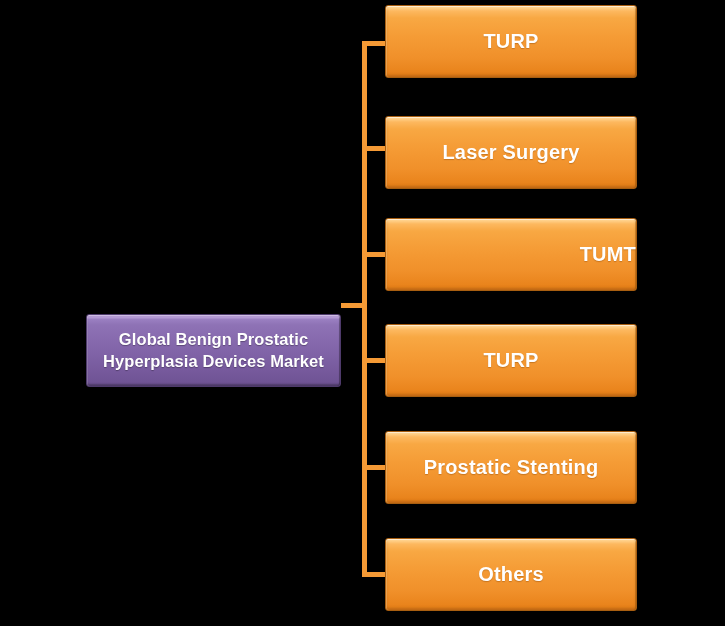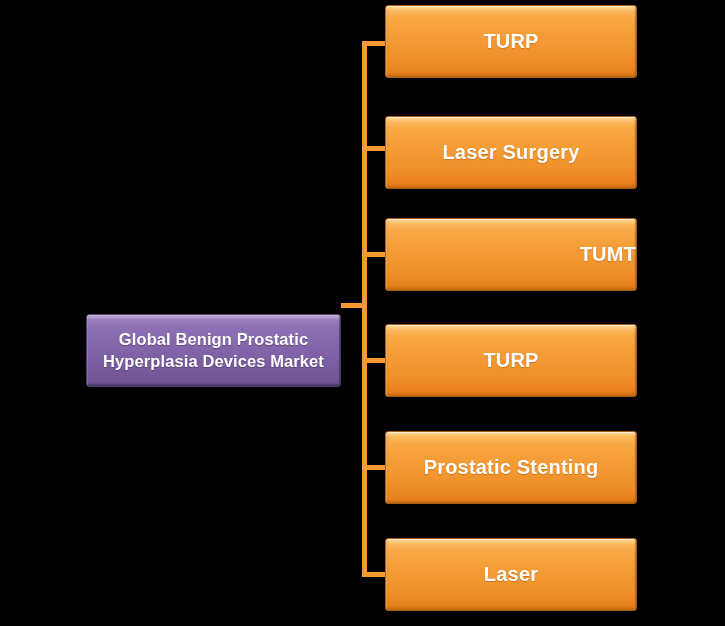--- a/index.html
+++ b/index.html
@@ -157,16 +157,16 @@
 
   <div class="leaf-node" style="top:324px;">
     <div class="leaf-label">TURP</div>
   </div>
 
   <div class="leaf-node" style="top:431px;">
     <div class="leaf-label">Prostatic Stenting</div>
   </div>
 
   <div class="leaf-node" style="top:538px;">
-    <div class="leaf-label">Laser</div>
+    <div class="leaf-label">Others</div>
   </div>
 
 </div>
 
 </body></html>

